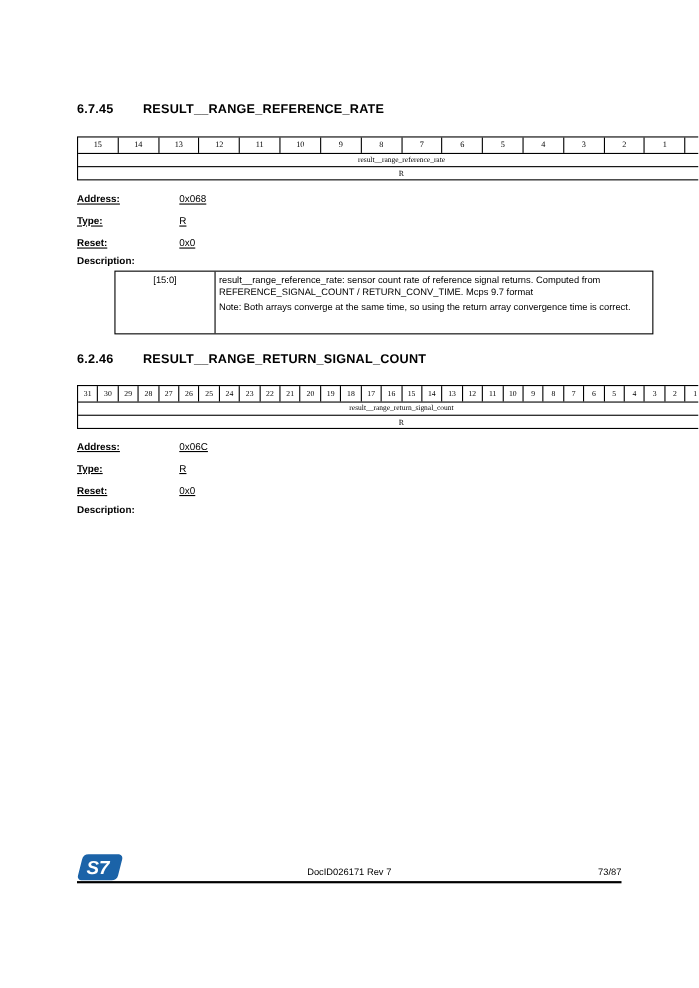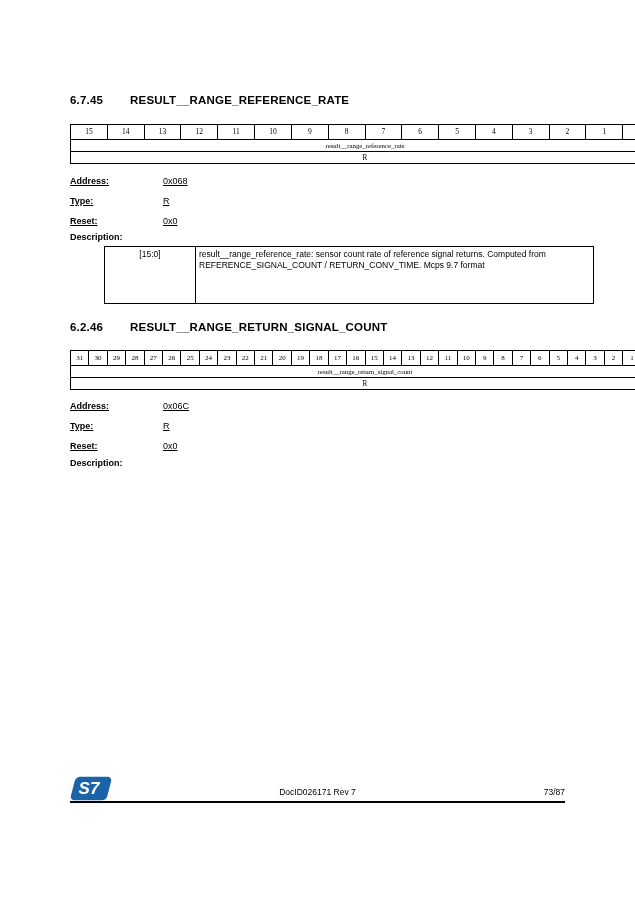--- a/index.html
+++ b/index.html
@@ -95,20 +95,21 @@
       <span>0x0</span>
     </div>
   </div>
 
   <div class="desc-label" style="top:232px;">Description:</div>
 
   <div class="desc-table" style="top:246px; min-height:58px;">
     <div class="desc-bits">[15:0]</div>
     <div class="desc-text">
       <div>result__range_reference_rate: sensor count rate of reference signal returns. Computed from REFERENCE_SIGNAL_COUNT / RETURN_CONV_TIME. Mcps 9.7 format</div>
+      <div class="note">Note: Both arrays converge at the same time, so using the return array convergence time is correct.</div>
     </div>
   </div>
 
   <div class="section-heading" style="top:321px;">
     <span class="num">6.2.46</span>
     <span>RESULT__RANGE_RETURN_SIGNAL_COUNT</span>
   </div>
 
   <div class="reg-table bits32" style="top:350px;">
     <div class="bit-row">

